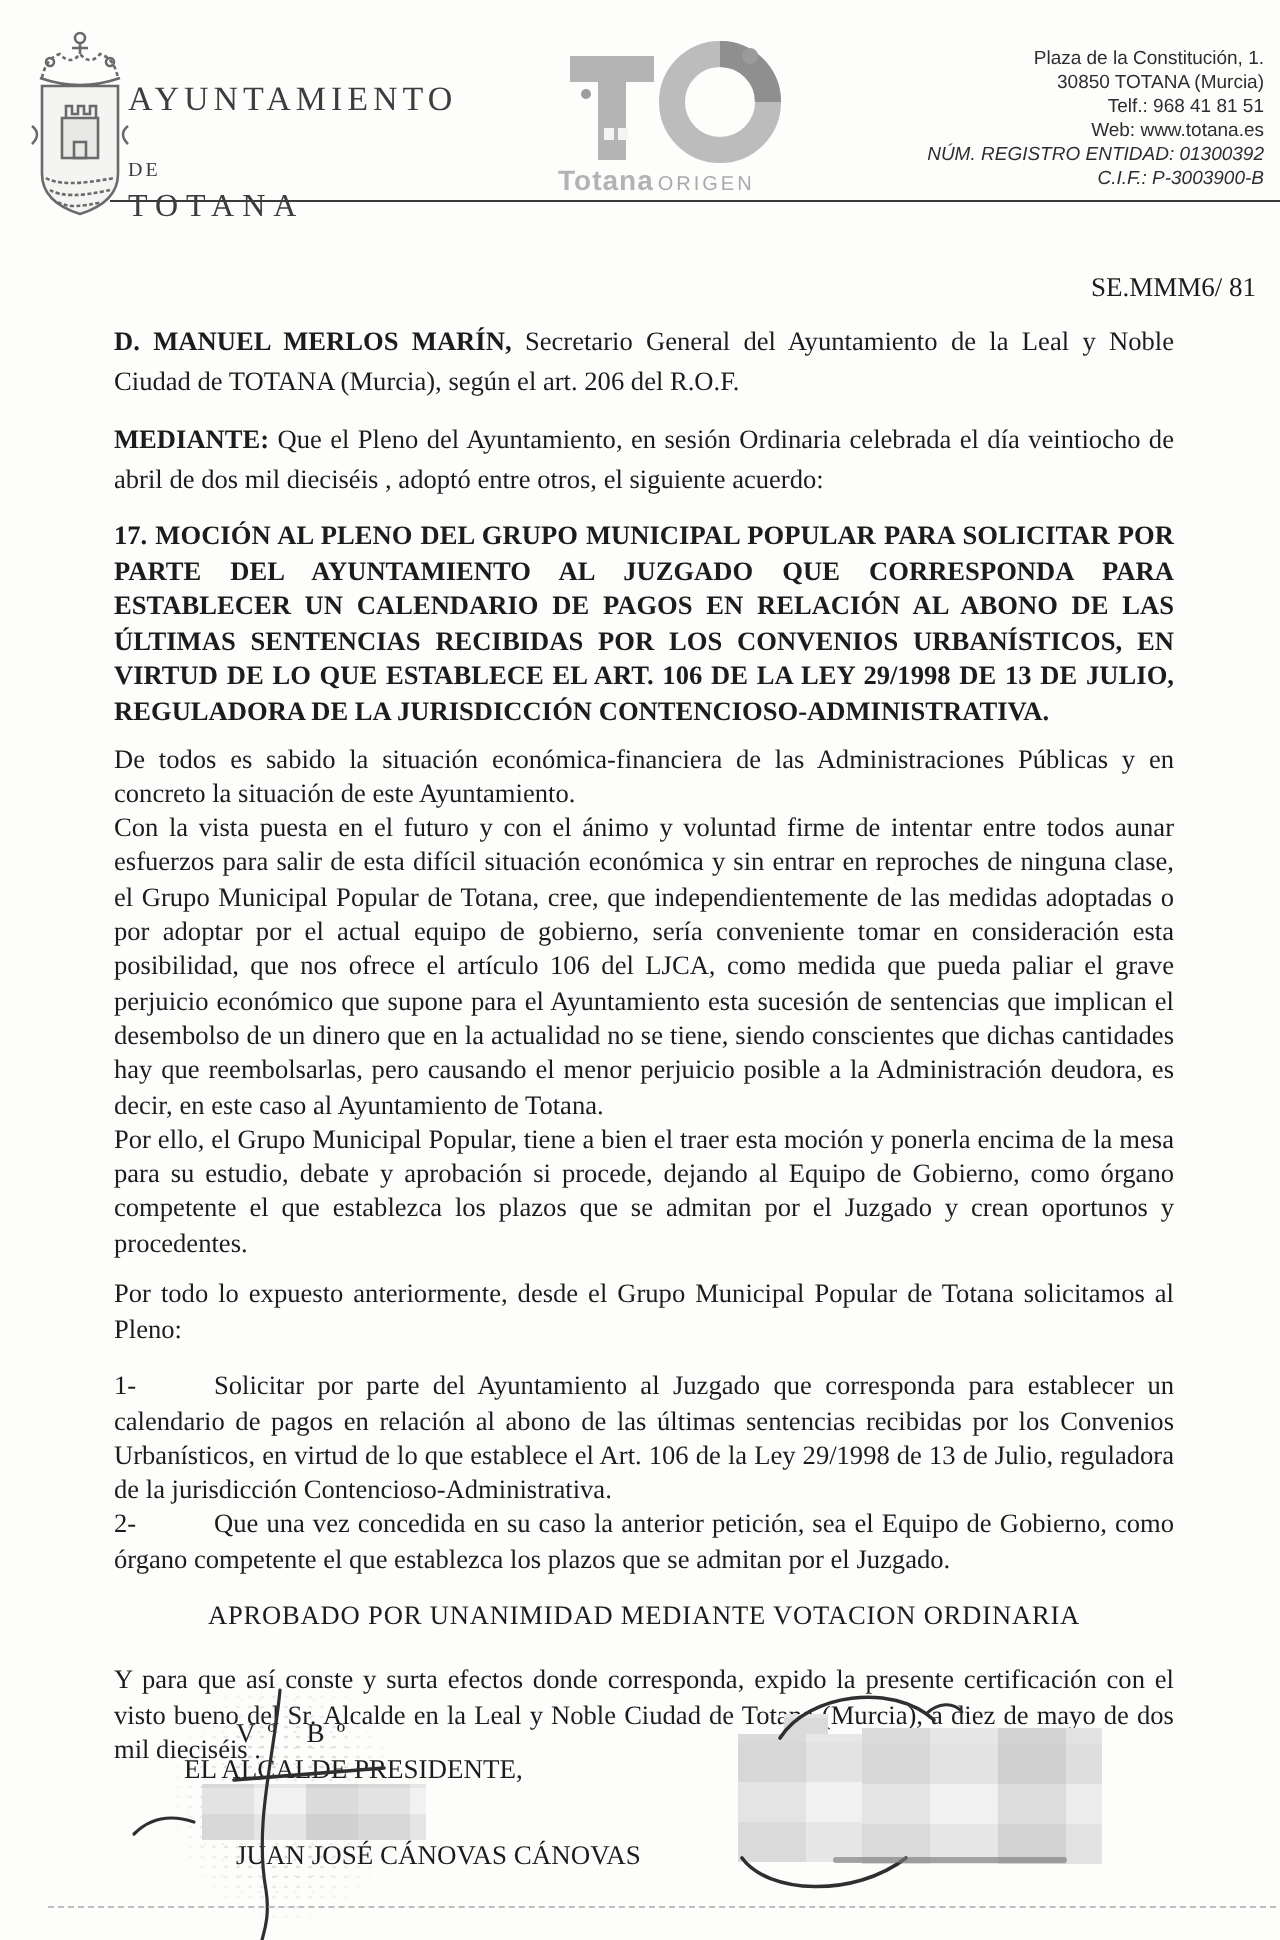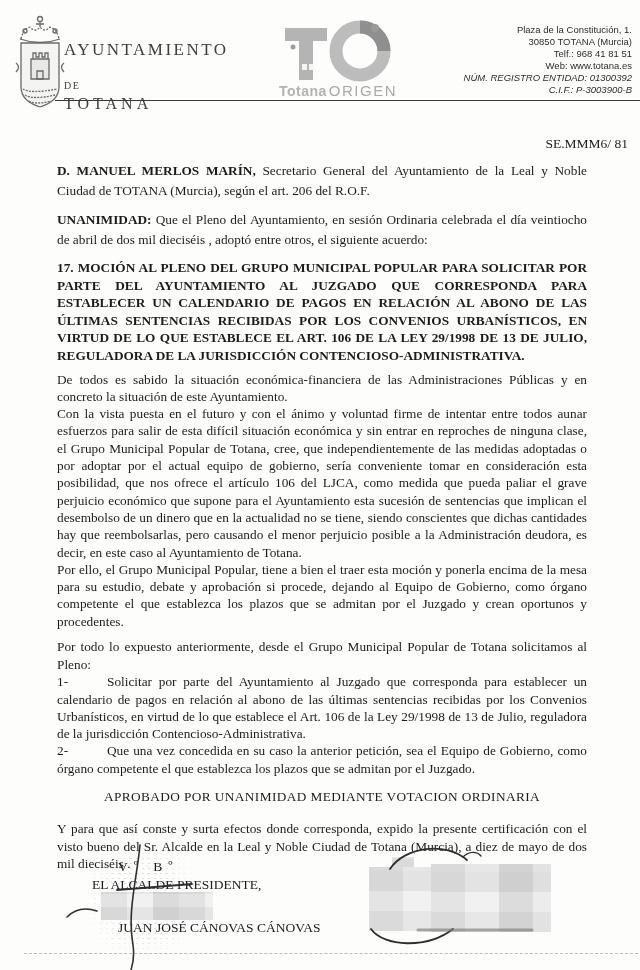--- a/index.html
+++ b/index.html
@@ -10,37 +10,37 @@
   }
   
   .coat { position:absolute; left:13px; top:13px; }
   .org-block { position:absolute; left:64px; top:40px; width:174px; text-align:left; color:#3d3d3d; }
   .org-1 { font-size:17px; letter-spacing:2.5px; }
   .org-2 { font-size:10px; letter-spacing:1.5px; margin-top:20px; }
   .org-3 { font-size:16px; letter-spacing:4px; margin-top:4px; }
   .to-mark { position:absolute; left:283px; top:20px; }
   .to-sub { position:absolute; left:279px; top:82px; font-family:"Liberation Sans", sans-serif; }
   .to-sub .totana { font-size:14px; font-weight:bold; color:#b3b3b3; letter-spacing:0.5px; }
-  .to-sub .origen { font-size:15px; color:#a9a9a9; letter-spacing:1.5px; margin-left:2px; }
+  .to-sub .origen { font-size:10px; color:#a9a9a9; letter-spacing:1.5px; margin-left:2px; }
   .addr { position:absolute; right:8px; top:24px; text-align:right;
           font-family:"Liberation Sans", sans-serif; font-size:9.5px; line-height:12px; color:#2d2d2d; }
   .addr .it { font-style:italic; }
   .header-rule { position:absolute; left:55px; right:0px; top:100px; border-top:1.7px solid #3a3a3a; height:0; }
   
   .ref { position:absolute; top:136px; right:12px; font-size:13.5px; }
   
   .content { position:absolute; left:57px; top:161px; width:530px; font-size:13.3px; text-align:justify; }
   .content p { margin:0; }
   .intro { line-height:20px; }
   .certifica { line-height:20px; margin-top:9px !important; }
   .motion { line-height:17.6px; margin-top:9px !important; font-weight:bold; }
   .bodyblock { margin-top:6px; }
   .bodyblock p { line-height:17.3px; }
   .request { line-height:17.6px; margin-top:8px !important; }
-  .items { }
+  .items { margin-top:11px; }
   .item { line-height:17.3px; }
   .item-num { display:inline-block; width:50px; }
   .approval { text-align:center; margin-top:11px !important; letter-spacing:0.4px; line-height:17px; }
   .closing { margin-top:15px !important; line-height:17.6px; }
   
   .sig-text { position:absolute; font-size:13.5px; white-space:nowrap; }
   .vb   { left:118px; top:859px; letter-spacing:6px; }
   .role { left:92px;  top:877px; }
   .name { left:118px; top:920px; }
   .mosaic {
@@ -130,21 +130,21 @@
     <div class="it">C.I.F.: P-3003900-B</div>
   </div>
 
   <div class="header-rule"></div>
 
   <div class="ref">SE.MMM6/ 81</div>
 
   <div class="content">
     <p class="intro"><b>D. MANUEL MERLOS MARÍN,</b><span> Secretario General del Ayuntamiento de la Leal y Noble Ciudad de TOTANA (Murcia), según el art. 206 del R.O.F.</span></p>
 
-    <p class="certifica"><b>UNANIMIDAD:</b><span> Que el Pleno del Ayuntamiento, en sesión Ordinaria celebrada el día veintiocho de abril de dos mil dieciséis , adoptó entre otros, el siguiente acuerdo:</span></p>
+    <p class="certifica"><b>MEDIANTE:</b><span> Que el Pleno del Ayuntamiento, en sesión Ordinaria celebrada el día veintiocho de abril de dos mil dieciséis , adoptó entre otros, el siguiente acuerdo:</span></p>
 
     <p class="motion">17. MOCIÓN AL PLENO DEL GRUPO MUNICIPAL POPULAR PARA SOLICITAR POR PARTE DEL AYUNTAMIENTO AL JUZGADO QUE CORRESPONDA PARA ESTABLECER UN CALENDARIO DE PAGOS EN RELACIÓN AL ABONO DE LAS ÚLTIMAS SENTENCIAS RECIBIDAS POR LOS CONVENIOS URBANÍSTICOS, EN VIRTUD DE LO QUE ESTABLECE EL ART. 106 DE LA LEY 29/1998 DE 13 DE JULIO, REGULADORA DE LA JURISDICCIÓN CONTENCIOSO-ADMINISTRATIVA.</p>
 
     <div class="bodyblock">
       <p>De todos es sabido la situación económica-financiera de las Administraciones Públicas y en concreto la situación de este Ayuntamiento.</p>
       <p>Con la vista puesta en el futuro y con el ánimo y voluntad firme de intentar entre todos aunar esfuerzos para salir de esta difícil situación económica y sin entrar en reproches de ninguna clase, el Grupo Municipal Popular de Totana, cree, que independientemente de las medidas adoptadas o por adoptar por el actual equipo de gobierno, sería conveniente tomar en consideración esta posibilidad, que nos ofrece el artículo 106 del LJCA, como medida que pueda paliar el grave perjuicio económico que supone para el Ayuntamiento esta sucesión de sentencias que implican el desembolso de un dinero que en la actualidad no se tiene, siendo conscientes que dichas cantidades hay que reembolsarlas, pero causando el menor perjuicio posible a la Administración deudora, es decir, en este caso al Ayuntamiento de Totana.</p>
       <p>Por ello, el Grupo Municipal Popular, tiene a bien el traer esta moción y ponerla encima de la mesa para su estudio, debate y aprobación si procede, dejando al Equipo de Gobierno, como órgano competente el que establezca los plazos que se admitan por el Juzgado y crean oportunos y procedentes.</p>
     </div>
 
     <p class="request">Por todo lo expuesto anteriormente, desde el Grupo Municipal Popular de Totana solicitamos al Pleno:</p>

